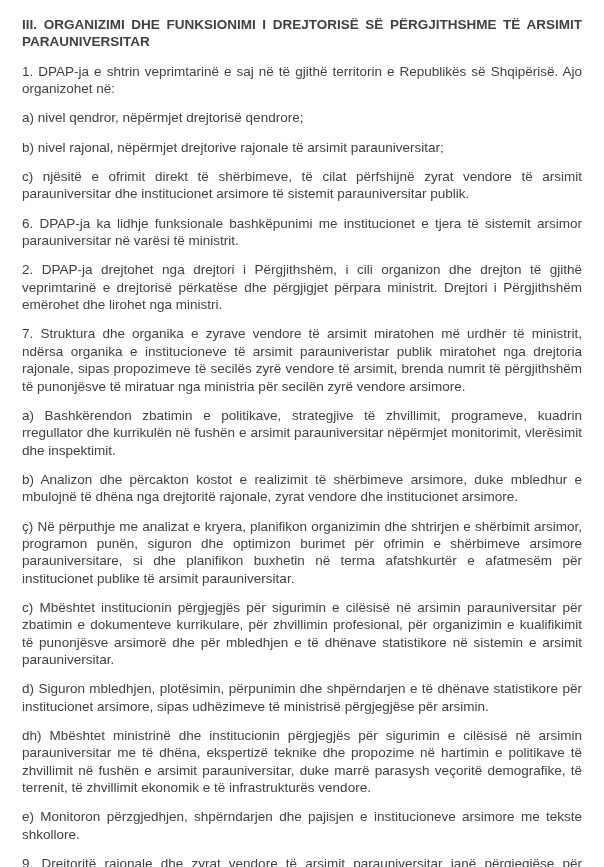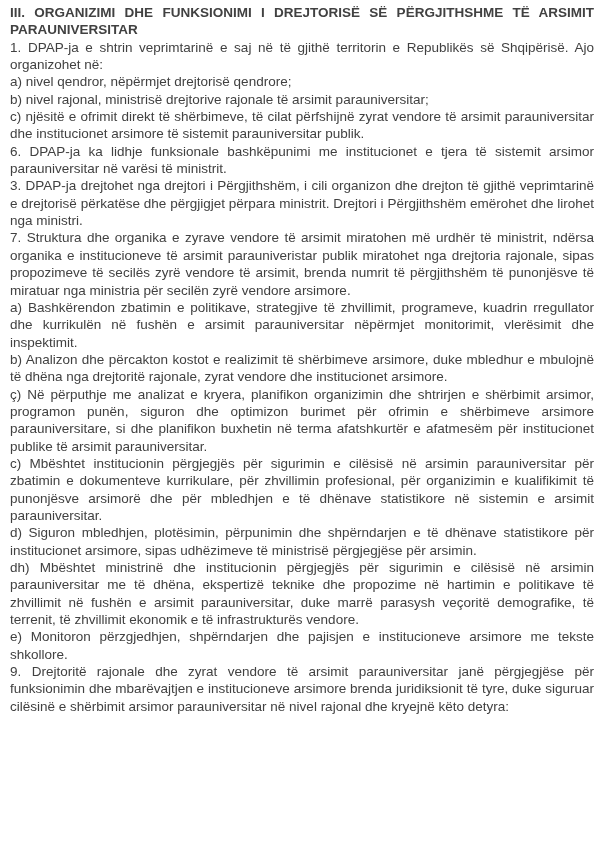--- a/index.html
+++ b/index.html
@@ -18,38 +18,38 @@
     width: 604px;
     height: 867px;
     padding: 4px 10px 0 10px;
     color: #414141;
     font-size: 13.5px;
     line-height: 17.35px;
     text-align: justify;
     overflow: hidden;
   }
   .page p {
-    margin: 0;
+    margin: 12px;
     padding: 0;
   }
   .heading {
     font-weight: bold;
   }
 </style>
 </head>
 <body>
 
 <div class="page">
   <p class="heading">III. ORGANIZIMI DHE FUNKSIONIMI I DREJTORISË SË PËRGJITHSHME TË ARSIMIT PARAUNIVERSITAR</p>
   <p>1. DPAP-ja e shtrin veprimtarinë e saj në të gjithë territorin e Republikës së Shqipërisë. Ajo organizohet në:</p>
   <p>a) nivel qendror, nëpërmjet drejtorisë qendrore;</p>
-  <p>b) nivel rajonal, ministrisë drejtorive rajonale të arsimit parauniversitar;</p>
+  <p>b) nivel rajonal, nëpërmjet drejtorive rajonale të arsimit parauniversitar;</p>
   <p>c) njësitë e ofrimit direkt të shërbimeve, të cilat përfshijnë zyrat vendore të arsimit parauniversitar dhe institucionet arsimore të sistemit parauniversitar publik.</p>
   <p>6. DPAP-ja ka lidhje funksionale bashkëpunimi me institucionet e tjera të sistemit arsimor parauniversitar në varësi të ministrit.</p>
-  <p>3. DPAP-ja drejtohet nga drejtori i Përgjithshëm, i cili organizon dhe drejton të gjithë veprimtarinë e drejtorisë përkatëse dhe përgjigjet përpara ministrit. Drejtori i Përgjithshëm emërohet dhe lirohet nga ministri.</p>
+  <p>2. DPAP-ja drejtohet nga drejtori i Përgjithshëm, i cili organizon dhe drejton të gjithë veprimtarinë e drejtorisë përkatëse dhe përgjigjet përpara ministrit. Drejtori i Përgjithshëm emërohet dhe lirohet nga ministri.</p>
   <p>7. Struktura dhe organika e zyrave vendore të arsimit miratohen më urdhër të ministrit, ndërsa organika e institucioneve të arsimit parauniveristar publik miratohet nga drejtoria rajonale, sipas propozimeve të secilës zyrë vendore të arsimit, brenda numrit të përgjithshëm të punonjësve të miratuar nga ministria për secilën zyrë vendore arsimore.</p>
   <p>a) Bashkërendon zbatimin e politikave, strategjive të zhvillimit, programeve, kuadrin rregullator dhe kurrikulën në fushën e arsimit parauniversitar nëpërmjet monitorimit, vlerësimit dhe inspektimit.</p>
   <p>b) Analizon dhe përcakton kostot e realizimit të shërbimeve arsimore, duke mbledhur e mbulojnë të dhëna nga drejtoritë rajonale, zyrat vendore dhe institucionet arsimore.</p>
   <p>ç) Në përputhje me analizat e kryera, planifikon organizimin dhe shtrirjen e shërbimit arsimor, programon punën, siguron dhe optimizon burimet për ofrimin e shërbimeve arsimore parauniversitare, si dhe planifikon buxhetin në terma afatshkurtër e afatmesëm për institucionet publike të arsimit parauniversitar.</p>
   <p>c) Mbështet institucionin përgjegjës për sigurimin e cilësisë në arsimin parauniversitar për zbatimin e dokumenteve kurrikulare, për zhvillimin profesional, për organizimin e kualifikimit të punonjësve arsimorë dhe për mbledhjen e të dhënave statistikore në sistemin e arsimit parauniversitar.</p>
   <p>d) Siguron mbledhjen, plotësimin, përpunimin dhe shpërndarjen e të dhënave statistikore për institucionet arsimore, sipas udhëzimeve të ministrisë përgjegjëse për arsimin.</p>
   <p>dh) Mbështet ministrinë dhe institucionin përgjegjës për sigurimin e cilësisë në arsimin parauniversitar me të dhëna, ekspertizë teknike dhe propozime në hartimin e politikave të zhvillimit në fushën e arsimit parauniversitar, duke marrë parasysh veçoritë demografike, të terrenit, të zhvillimit ekonomik e të infrastrukturës vendore.</p>
   <p>e) Monitoron përzgjedhjen, shpërndarjen dhe pajisjen e institucioneve arsimore me tekste shkollore.</p>
   <p>9. Drejtoritë rajonale dhe zyrat vendore të arsimit parauniversitar janë përgjegjëse për funksionimin dhe mbarëvajtjen e institucioneve arsimore brenda juridiksionit të tyre, duke siguruar cilësinë e shërbimit arsimor parauniversitar në nivel rajonal dhe kryejnë këto detyra:</p>
 

